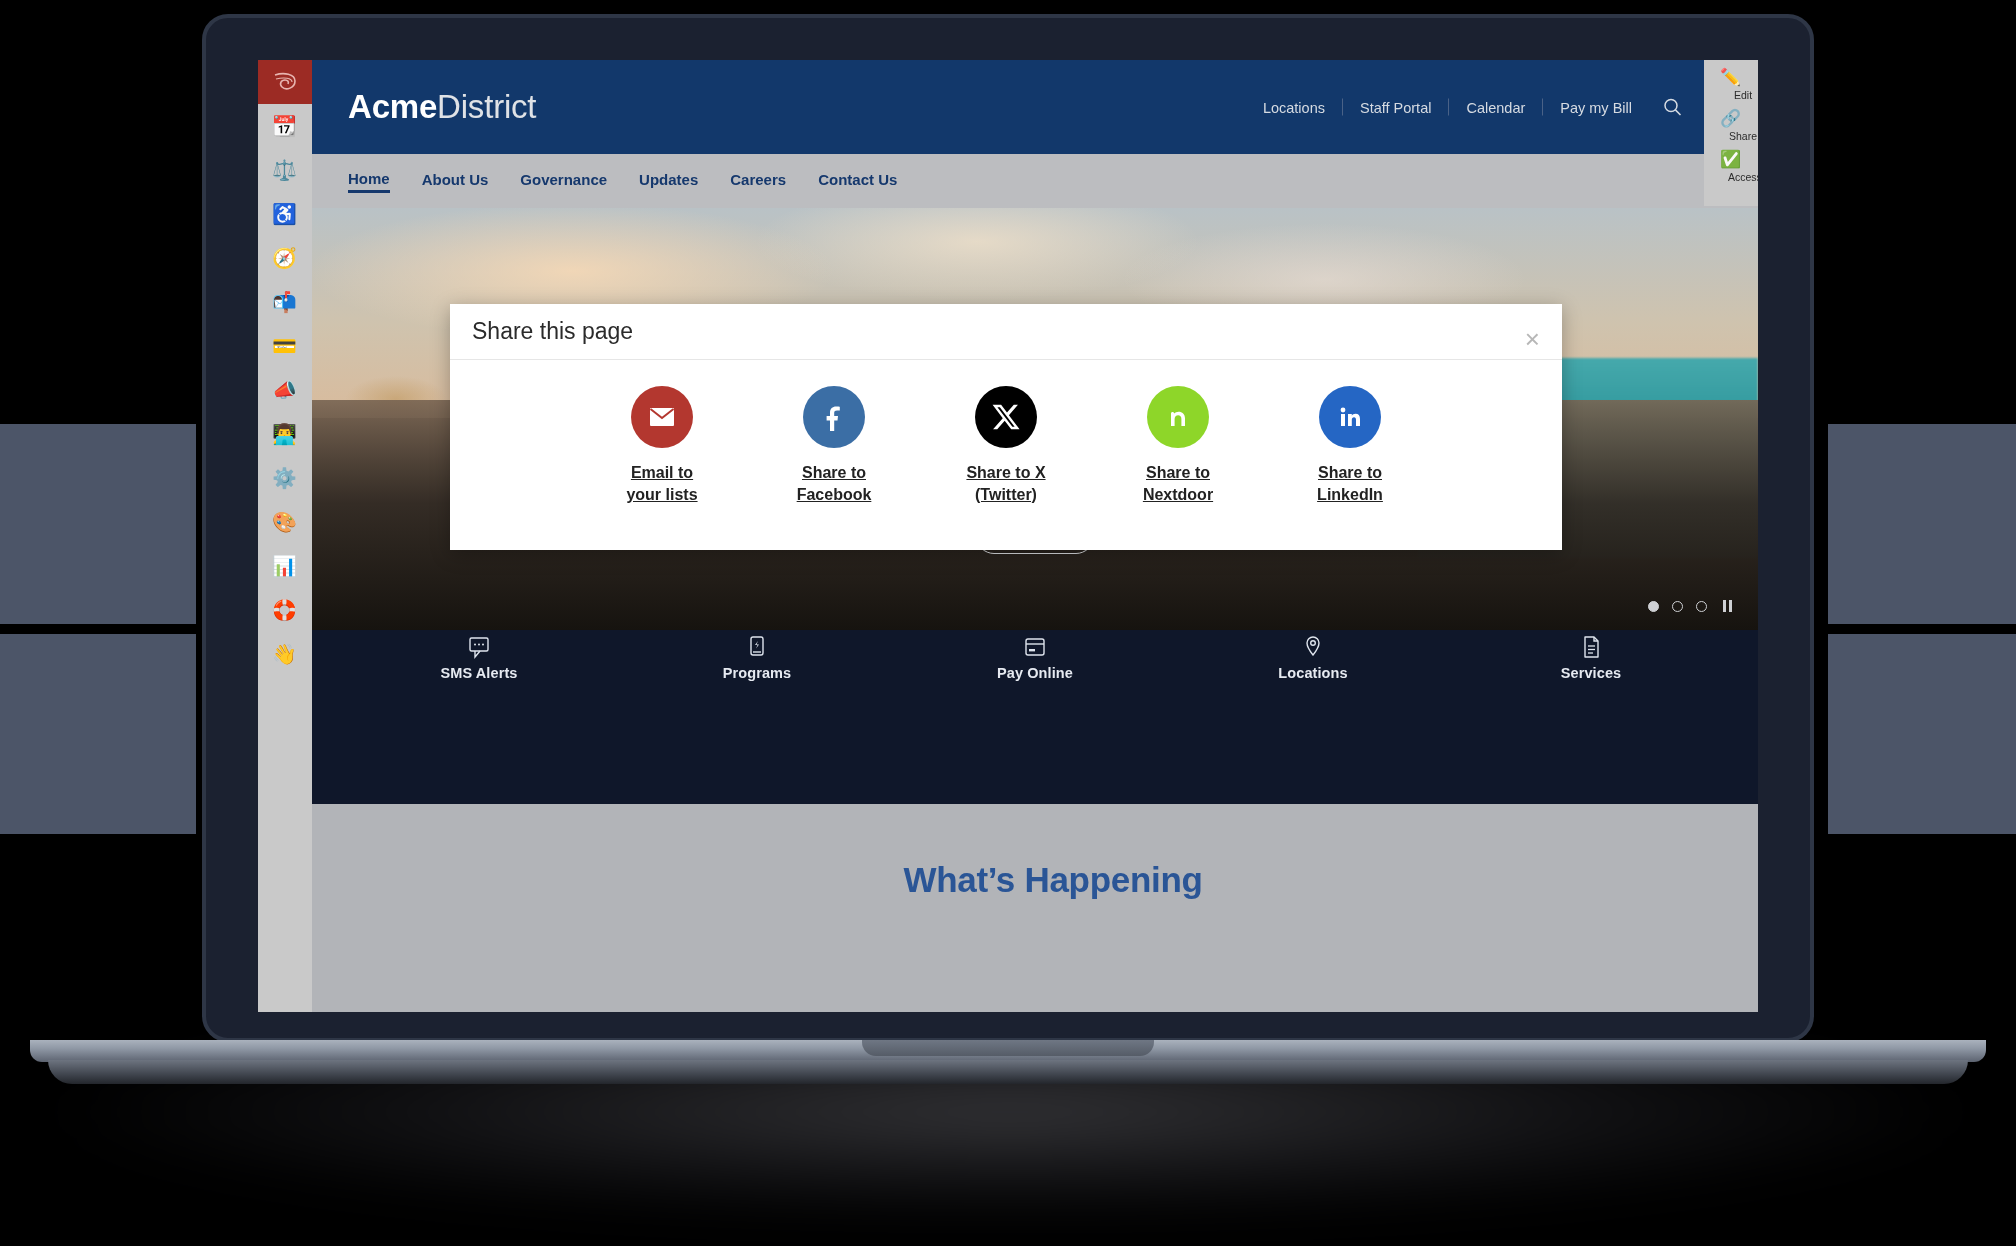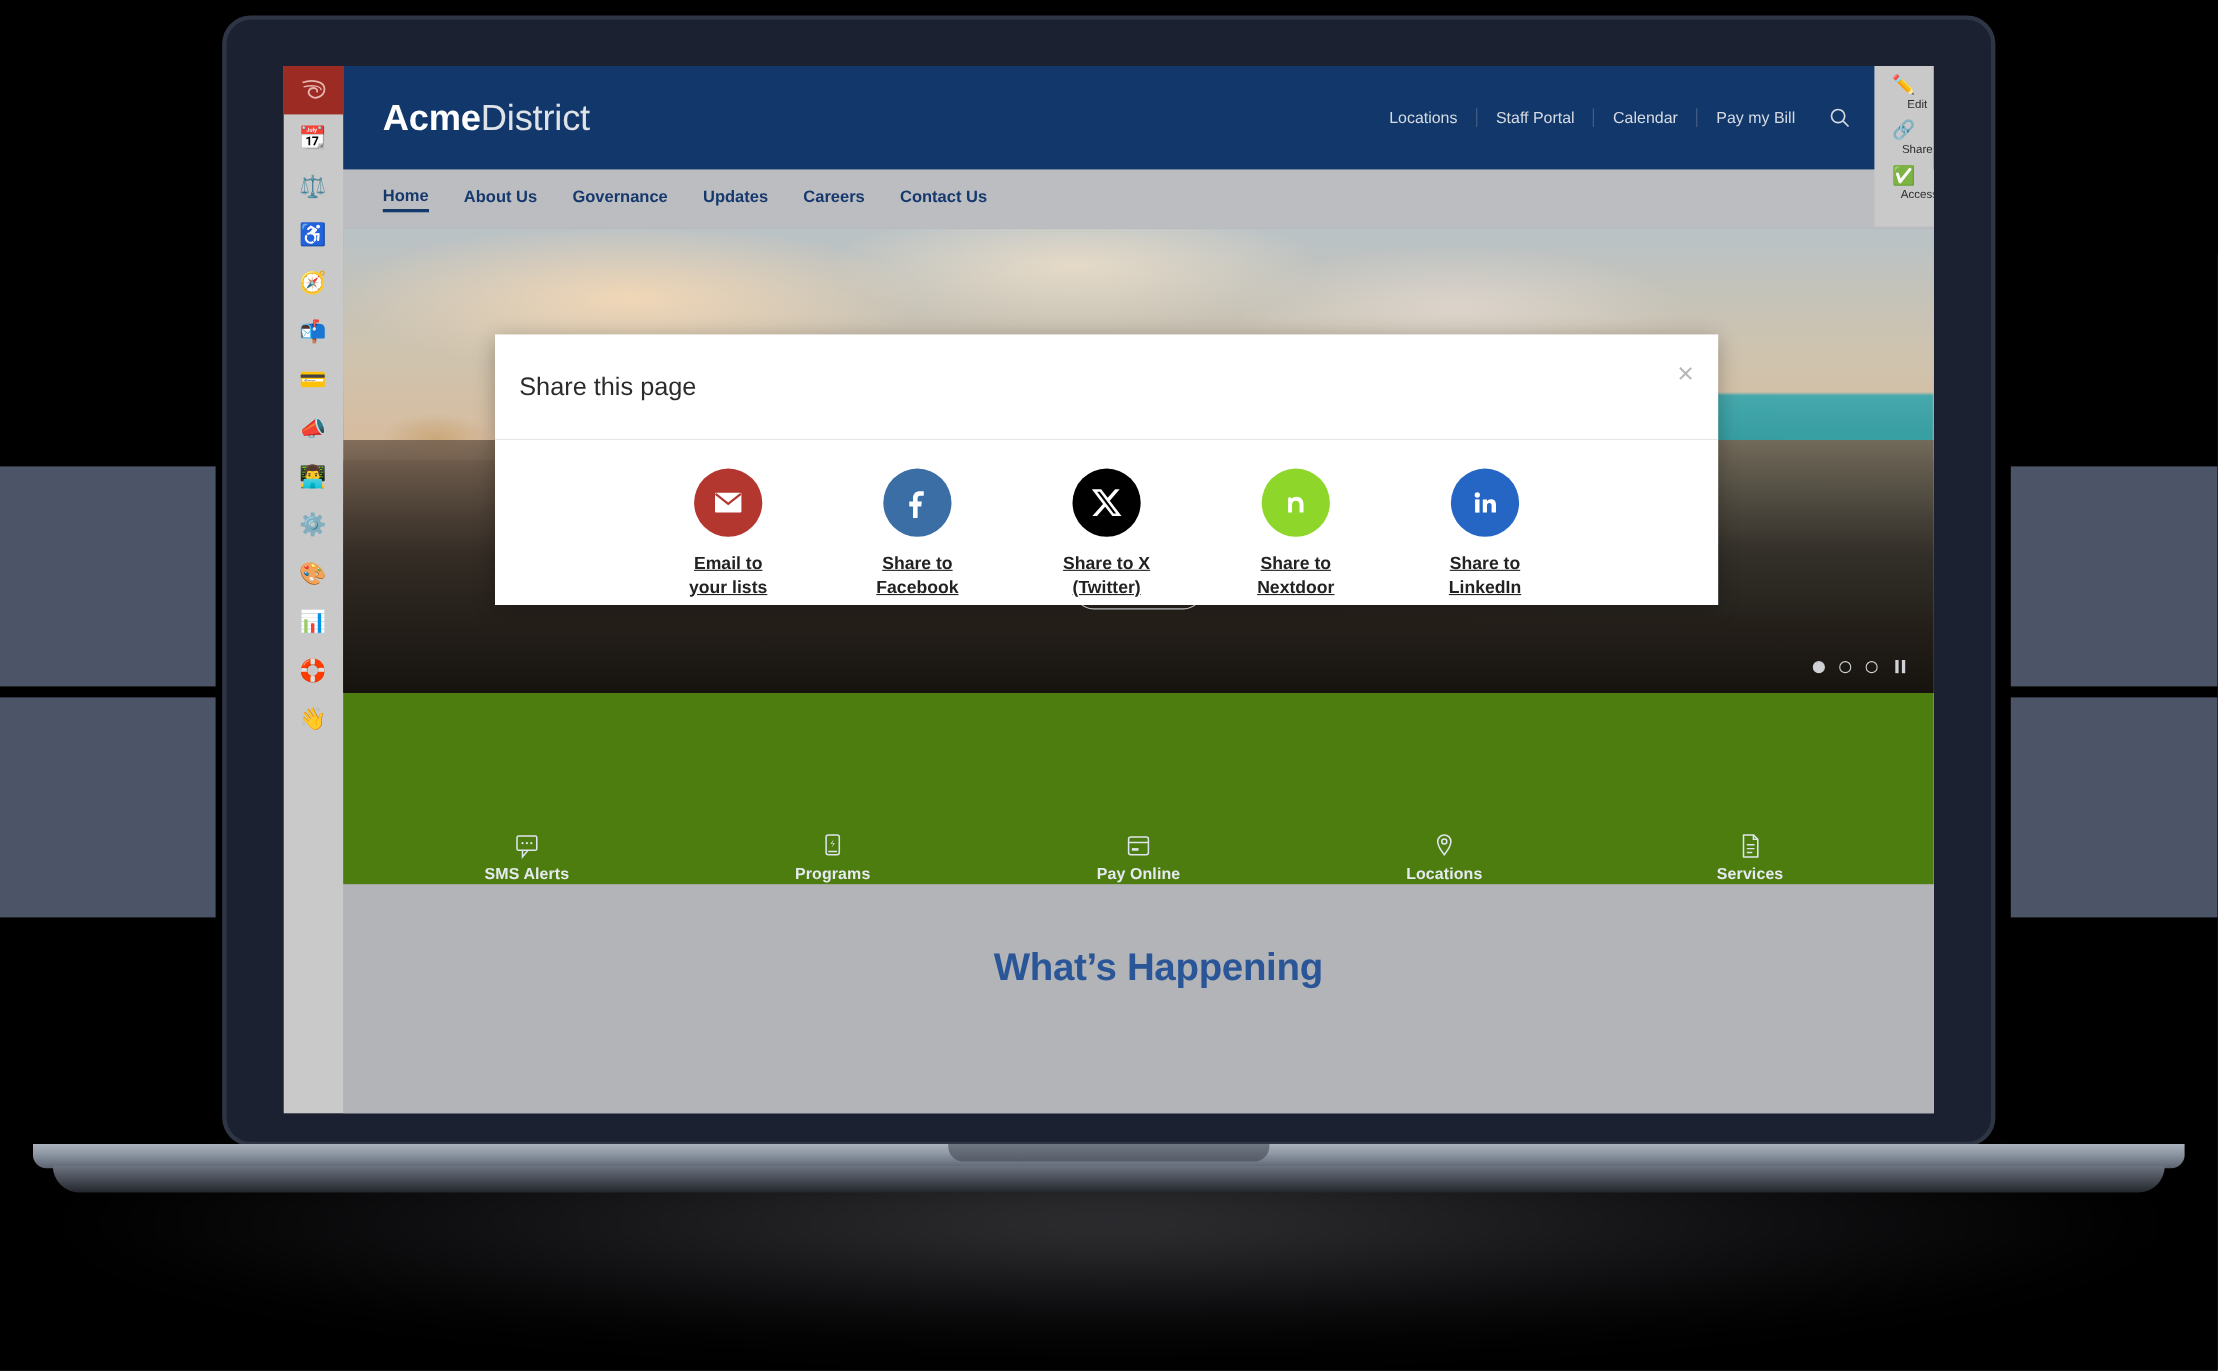--- a/index.html
+++ b/index.html
@@ -136,22 +136,22 @@
   #carousel-ctrl {
     position:absolute; right: 26px; bottom: 18px; display:flex; align-items:center; gap:13px;
   }
   .c-dot { width:11px; height:11px; border-radius:50%; border:1.5px solid #cfd1d4; }
   .c-dot.on { background:#cfd1d4; }
   #c-pause { display:flex; gap:3px; margin-left:3px; }
   #c-pause i { display:block; width:3px; height:12px; background:#cfd1d4; }
 
   
   #quicklinks {
-    height: 174px; background:#4d7c0f;
-    display:flex; align-items:flex-end; justify-content:center; gap: 0;
+    height: 174px; background:#0f172a;
+    display:flex; align-items:flex-start; justify-content:center; gap: 0;
     padding: 0 28px;
   }
   .ql { flex:1; text-align:center; color:#e6eaf1; }
   .ql .ql-ico { height: 34px; display:flex; align-items:center; justify-content:center; }
   .ql .ql-label { margin-top: 13px; font-size: 14.5px; font-weight:700; letter-spacing:.1px; }
 
   
   #whats { background:#b2b4b8; height: 100%; padding-top: 56px; text-align:center; }
   #whats-title { font-size: 35px; font-weight:700; color:#2a5596; letter-spacing:-.3px;margin-left:36px; }
 
@@ -165,21 +165,21 @@
   .cms-tool .t-ico { font-size: 17px; line-height: 20px; display:block; }
   .cms-tool .t-label { font-size: 10.5px; color:#2b2b2b; display:block; margin-top:1px;padding-left:24px; }
 
   
   #modal-overlay { position:absolute; inset:0; z-index: 15; }
   #modal {
     position:absolute; left: 192px; top: 244px; width: 1112px; height: 246px;
     background:#ffffff; box-shadow: 0 4px 18px rgba(0,0,0,.28);
   }
   #modal-head {
-    height: 96px; border-bottom:1px solid #e6e6e6; position:relative;
+    height: 56px; border-bottom:1px solid #e6e6e6; position:relative;
     display:flex; align-items:center; padding-left: 22px;
   }
   #modal-title { font-size: 23px; color:#2b2b2b; font-weight: 400; }
   #modal-close {
     position:absolute; right: 22px; top: 22px; font-size: 26px; line-height:1;
     color:#b7b7b7; background:none; border:none; cursor:pointer;
     font-family:"Liberation Sans", sans-serif;
   }
   #modal-body {
     display:flex; justify-content:center; align-items:flex-start;

